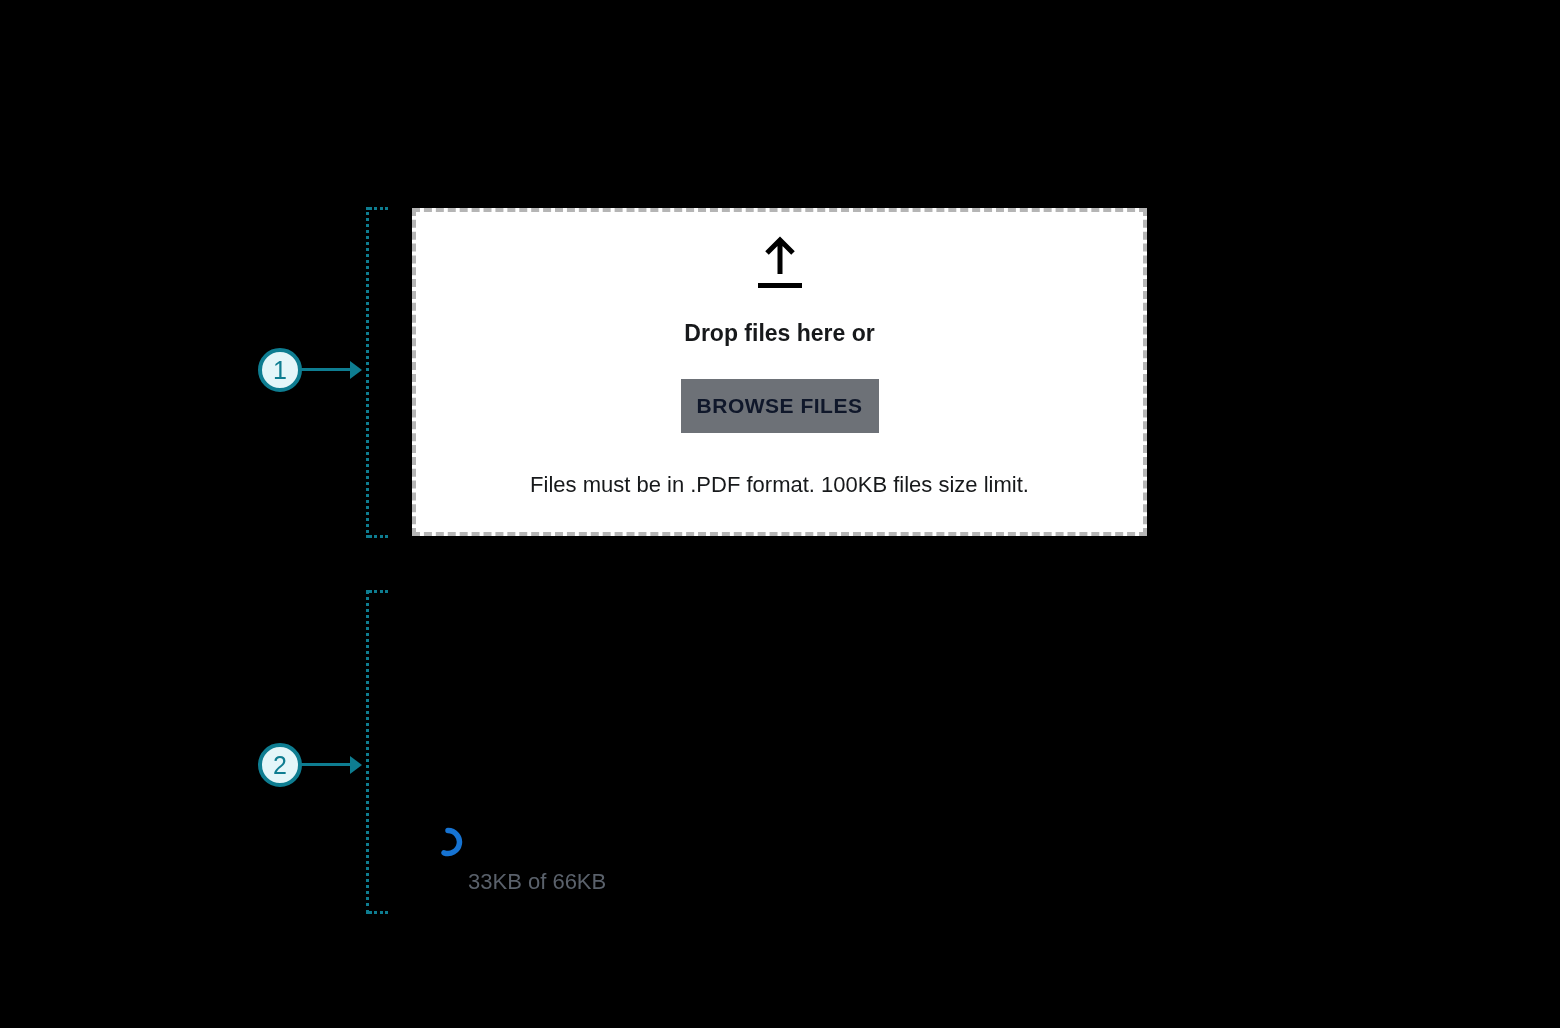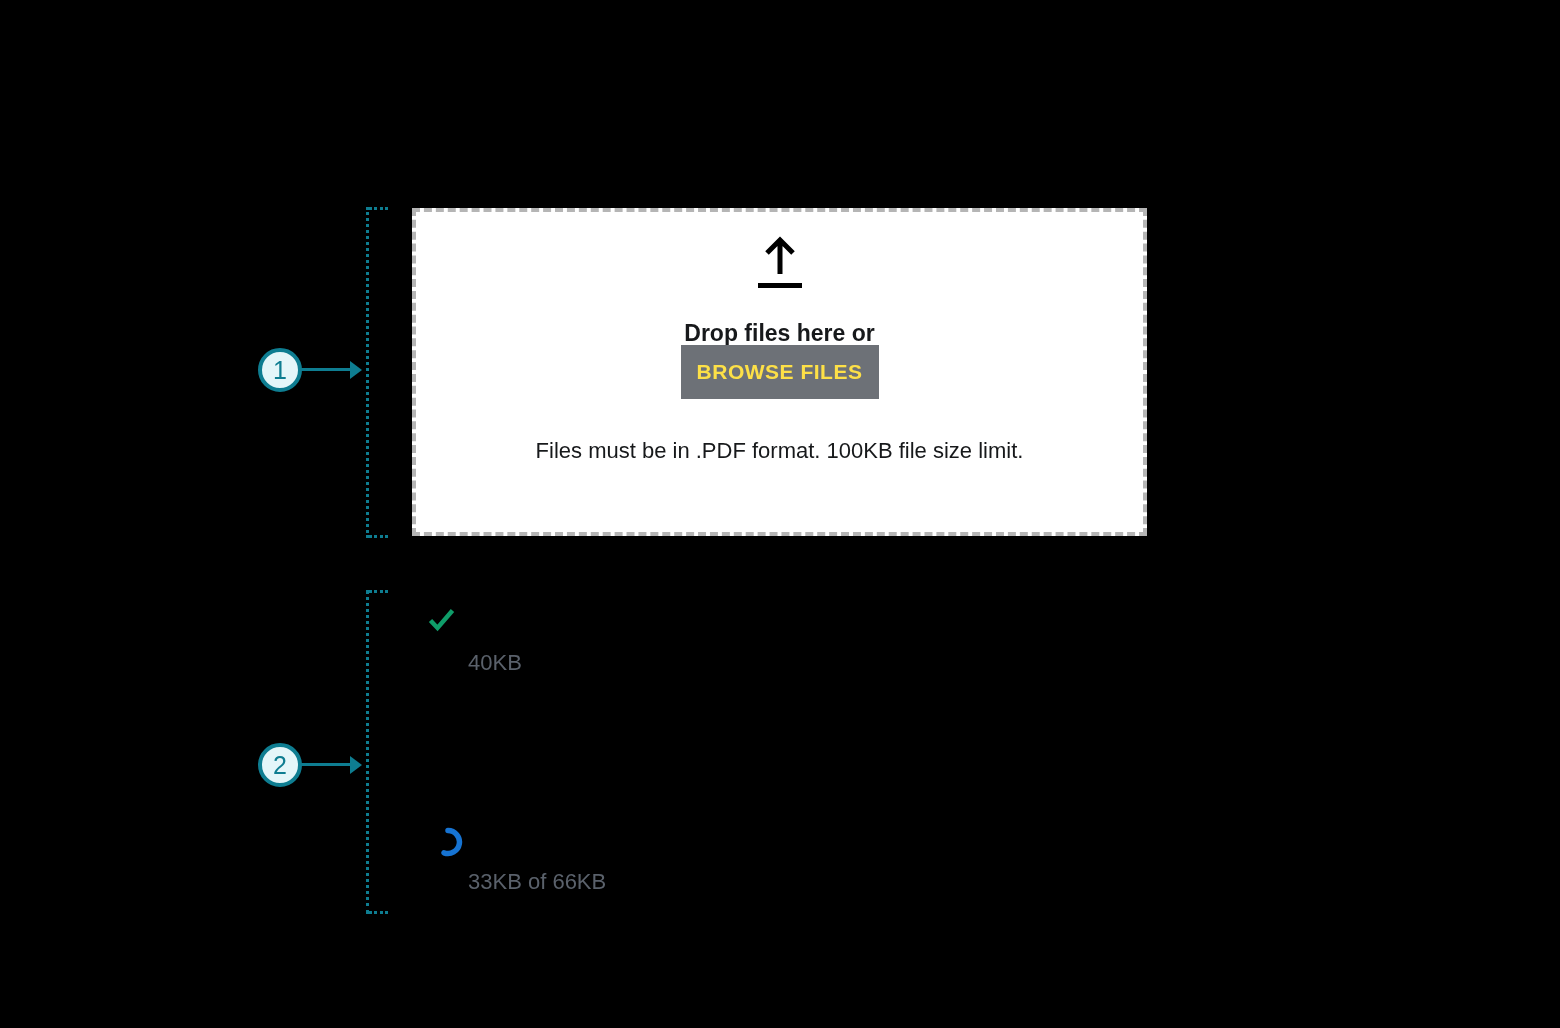--- a/index.html
+++ b/index.html
@@ -22,22 +22,22 @@
     background:#fff;border:4px dashed var(--dashed-border-gray);
     box-sizing:border-box;display:flex;flex-direction:column;align-items:center;
     text-align:center;
   }
   .upload-icon{margin-top:24px;color:#000;}
   .prompt{
     margin-top:33px;font-size:23px;line-height:23px;font-weight:700;
     color:var(--dark-text);
   }
   .browse-btn{
-    width:198px;height:54px;background:var(--button-gray);
-    color:#fde047;font-size:21px;font-weight:600;letter-spacing:.5px;border:none;
+    margin-top:34px;width:198px;height:54px;background:var(--button-gray);
+    color:#0f172a;font-size:21px;font-weight:600;letter-spacing:.5px;border:none;
     display:flex;align-items:center;justify-content:center;cursor:pointer;
     font-family:inherit;
   }
   .helper{margin-top:38px;font-size:22px;line-height:28px;color:var(--dark-text);}
 
   
   .bracket{position:absolute;left:366px;width:24px;border-left:3px dotted var(--annotation-teal);box-sizing:border-box;}
   #bracket1{top:207px;height:331px;}
   #bracket2{top:590px;height:324px;}
   .tick{position:absolute;left:0;width:19px;border-top:3px dotted var(--annotation-teal);}
@@ -76,21 +76,21 @@
 <body>
 
 <div class="canvas">
 
   <div class="dropzone">
     <svg class="upload-icon" width="48" height="53" viewBox="0 0 48 53" aria-hidden="true">
       <path d="M24 38 V6 M11 17 L24 4 L37 17 M2 49.5 H46" stroke="currentColor" stroke-width="5" fill="none"></path>
     </svg>
     <div class="prompt">Drop files here or</div>
     <button class="browse-btn">BROWSE FILES</button>
-    <div class="helper">Files must be in .PDF format. 100KB file size limit.</div>
+    <div class="helper">Files must be in .PDF format. 100KB files size limit.</div>
   </div>
 
   <div class="bracket" id="bracket1">
     <div class="tick tick-top"></div>
     <div class="tick tick-bottom"></div>
   </div>
 
   <div class="callout" id="callout1">
     <div class="callout-circle">1</div>
     <div class="callout-line"></div>
@@ -101,26 +101,20 @@
     <div class="tick tick-top"></div>
     <div class="tick tick-bottom"></div>
   </div>
 
   <div class="callout" id="callout2">
     <div class="callout-circle">2</div>
     <div class="callout-line"></div>
     <div class="callout-head"></div>
   </div>
 
-  <div class="file-item" id="file-row1">
-    <svg class="status-icon check-icon" width="27" height="24" viewBox="0 0 27 24" aria-hidden="true">
-      <path d="M2.5 12.5 L9.5 20 L24.5 2.5" stroke="currentColor" stroke-width="4.5" fill="none"></path>
-    </svg>
-    <div class="size-label">40KB</div>
-  </div>
 
 
   <div class="file-item" id="file-row3">
     <svg class="status-icon spinner-icon" width="30" height="30" viewBox="0 0 30 30" aria-hidden="true">
       <path d="M15 3.5 A11.5 11.5 0 1 1 11 25.8" stroke="currentColor" stroke-width="5.5" fill="none" stroke-linecap="round"></path>
     </svg>
     <div class="size-label">33KB of 66KB</div>
   </div>
 
 </div>

